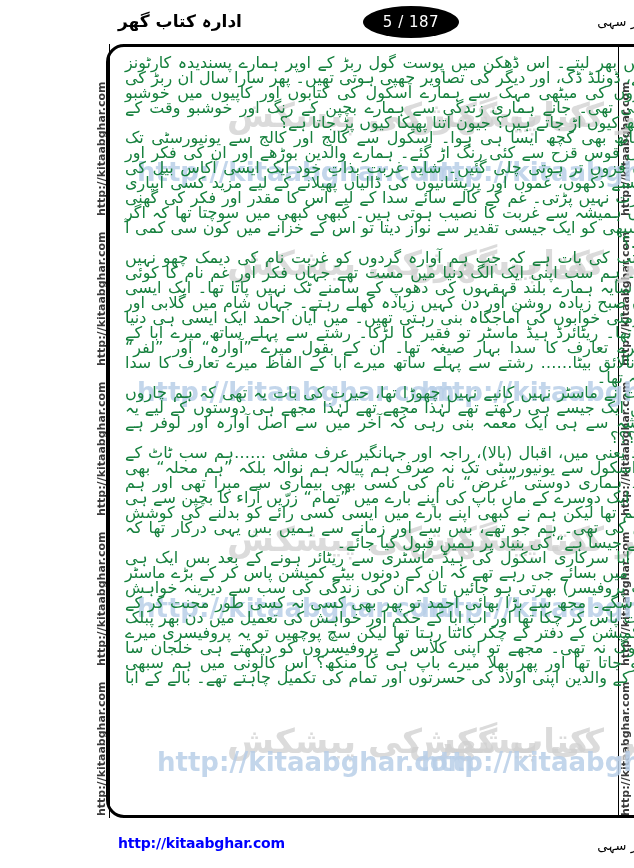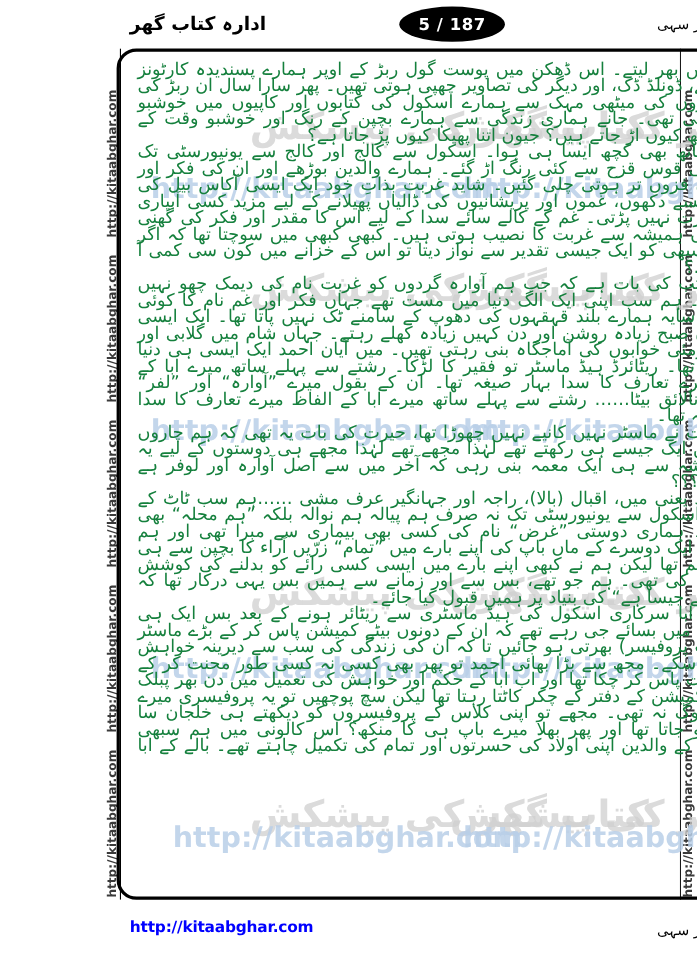--- a/index.html
+++ b/index.html
@@ -57,21 +57,21 @@
     transform: translateX(-50%);
     background: #000000;
     color: #ffffff;
     border-radius: 50%;
     width: 96px;
     height: 32px;
     display: flex;
     align-items: center;
     justify-content: center;
     font-size: 15px;
-    font-weight: bold;
+    font-weight: normal;
     direction: ltr;
     letter-spacing: 0.5px;
   }
   .page-badge.top { top: 6px; }
 
   
   .content-frame {
     position: absolute;
     left: 12px;
     top: 44px;

